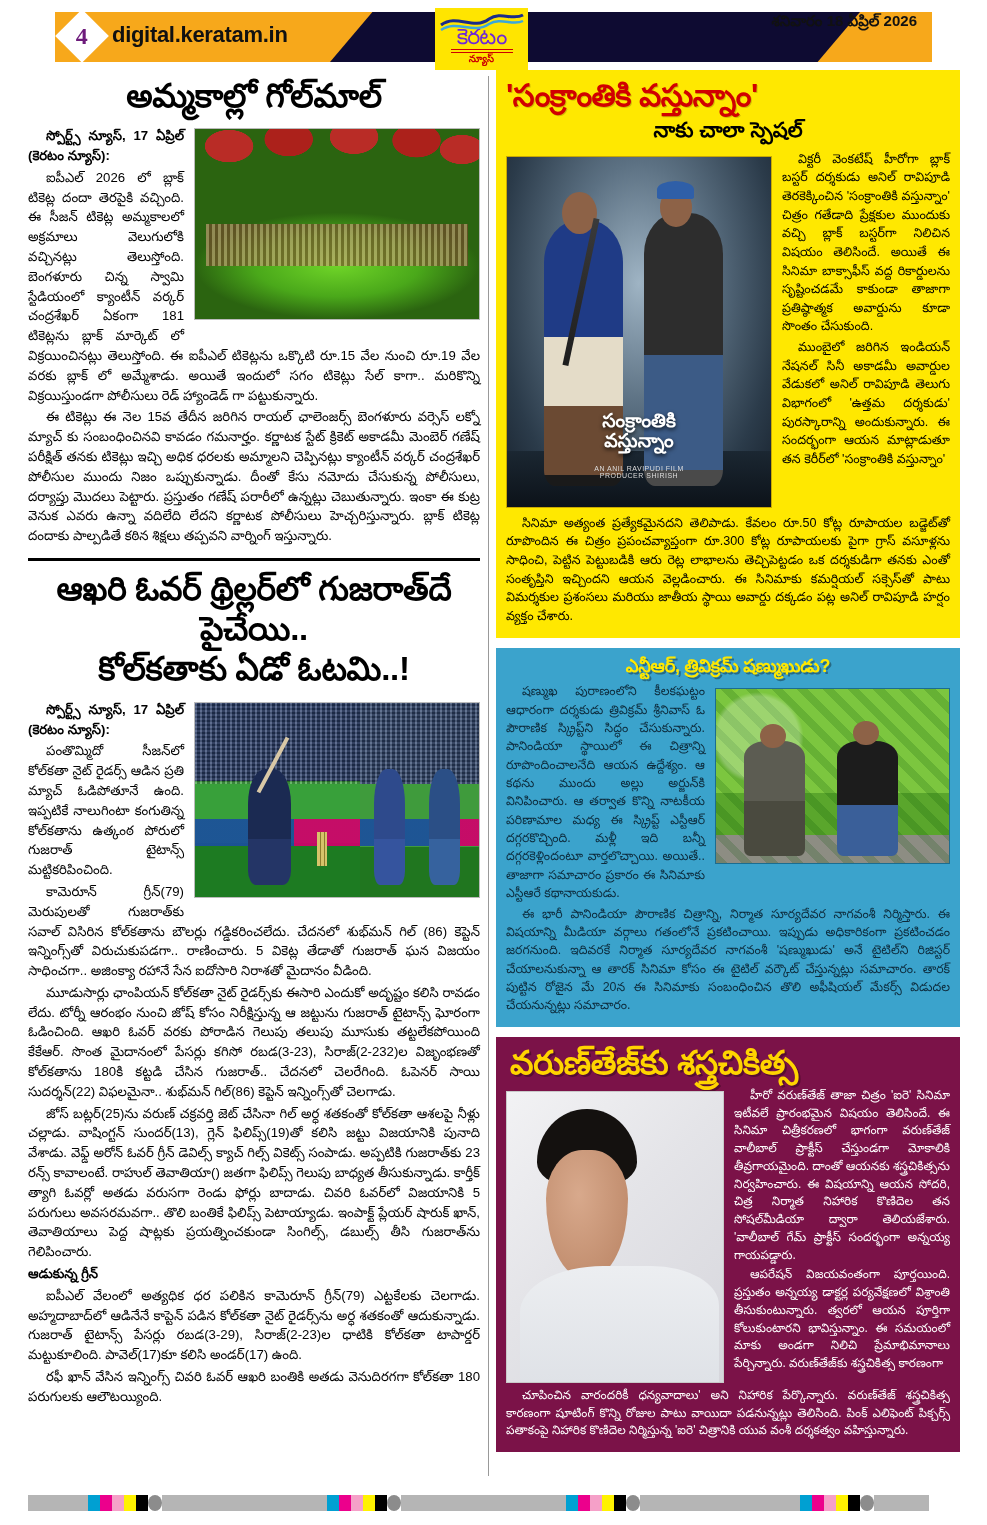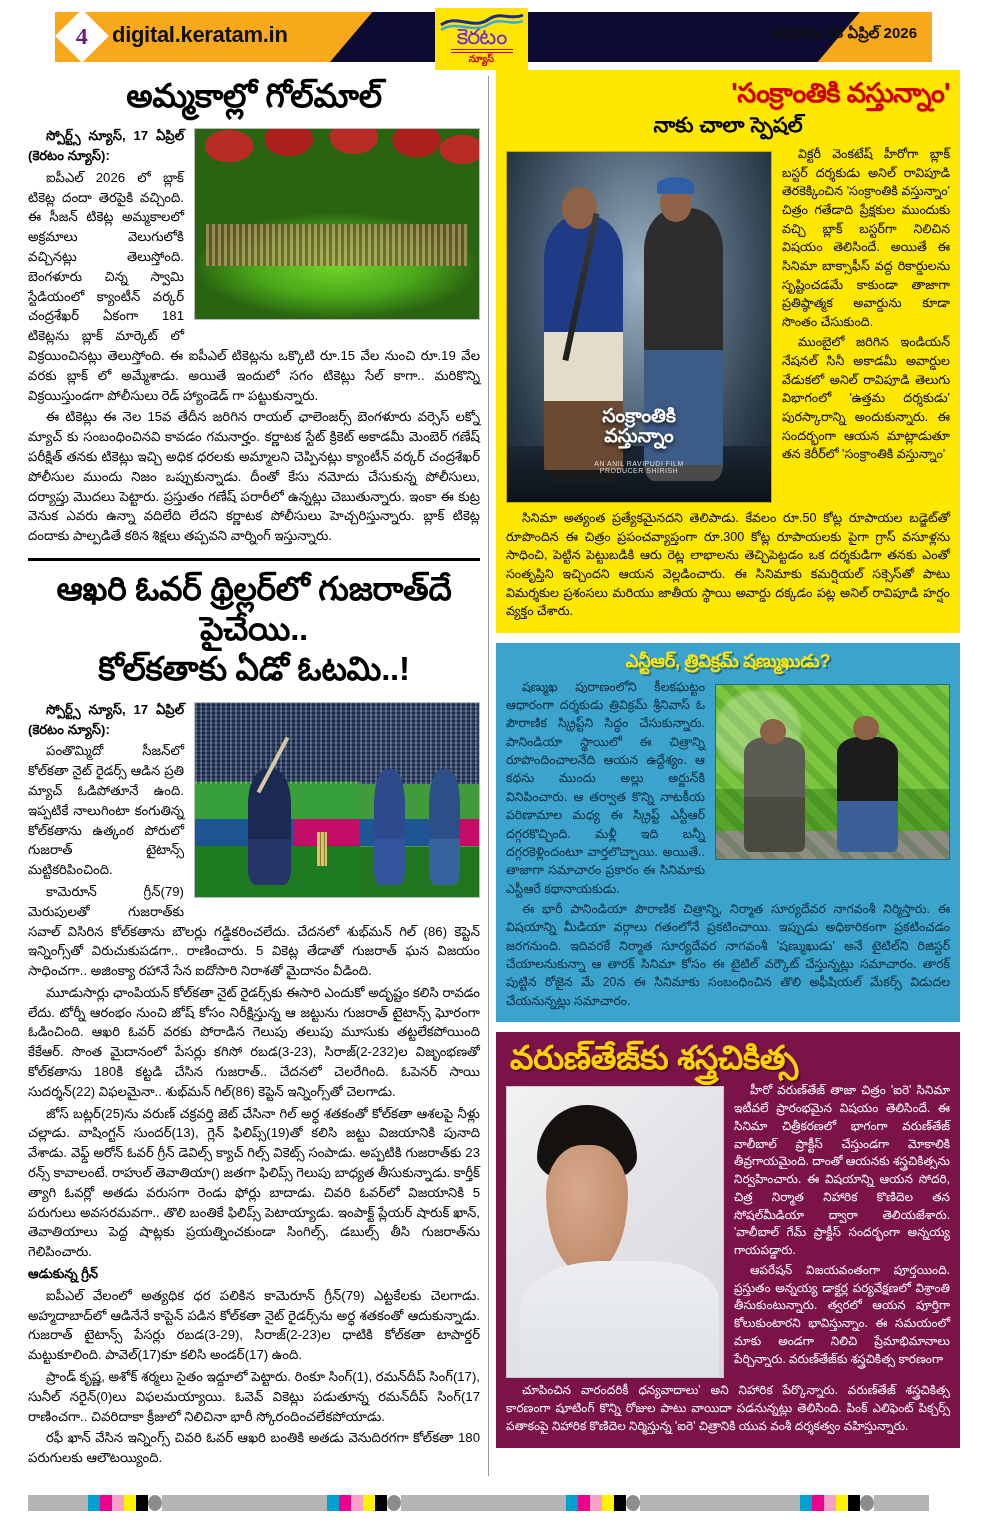--- a/index.html
+++ b/index.html
@@ -51,21 +51,21 @@
     position:absolute; top:3px; left:4px; width: 85px; height: 22px;
   }
   .logo-main {
     font-size: 22px; font-weight: normal; color:#6d28d9; letter-spacing:-1px;
     margin-top: 12px; line-height:1;
     font-family:"Liberation Serif", serif;
   }
   .logo-rule { width: 62px; height:4px; border-top:1px solid #c00; border-bottom:1px solid #c00; margin:1px 0; }
   .logo-sub { font-size: 10px; color:#c00; font-weight:bold; line-height:1; }
   .date-text {
-    position:absolute; right: 70px; top: 24px;
+    position:absolute; right: 70px; top: 12px;
     font-size: 15px; font-weight: bold; color:#111;
   }
 
   
   .col-left { position:absolute; left: 28px; top: 76px; width: 452px; }
   .col-right { position:absolute; left: 496px; top: 70px; width: 464px; }
   .vdivider {
     position:absolute; left: 488px; top: 76px; width: 1px; height: 1400px;
     background:#999;
   }
@@ -142,21 +142,21 @@
   .ck-stump{ position:absolute; left:74%; bottom:16%; width:10px; height:34px;
      background: repeating-linear-gradient(90deg,#d6c36a 0 3px,#8d7c2d 3px 4px); }
 
   
   .panel { width: 464px; position: relative; }
   .panel-yellow { background: #ffe800; padding: 8px 10px 10px 10px; }
   .panel-blue   { background: #3ba3cc; padding: 8px 10px 10px 10px; }
   .panel-purple { background: #7b1248; padding: 8px 10px 10px 10px; }
 
   .hl-red-yellow {
-    color:#d10000; font-size: 27px; font-weight:bold; text-align:right;
+    color:#d10000; font-size: 31px; font-weight:bold; text-align:left;
     line-height:1.15; letter-spacing:-0.5px;
     text-shadow: 1px 1px 0 rgba(0,0,0,.18);
   }
   .sub-black {
     color:#000; font-size: 21px; font-weight:bold; text-align:center;
     margin-top: 4px; line-height:1.15;
   }
   .hl-yellow-on-blue {
     color:#ffe800; font-size: 18px; font-weight:bold; text-align:center;
     line-height:1.15; letter-spacing:-0.3px;
@@ -329,21 +329,20 @@
           <p>పంతొమ్మిదో సీజన్‌లో కోల్‌కతా నైట్ రైడర్స్ ఆడిన ప్రతి మ్యాచ్ ఓడిపోతూనే ఉంది. ఇప్పటికే నాలుగింటా కంగుతిన్న కోల్‌కతాను ఉత్కంఠ పోరులో గుజరాత్ టైటాన్స్ మట్టికరిపించింది.</p>
           <p>కామెరూన్ గ్రీన్(79) మెరుపులతో గుజరాత్‌కు సవాల్ విసిరిన కోల్‌కతాను బౌలర్లు గడ్డికరించలేదు. చేదనలో శుభ్‌మన్ గిల్ (86) కెప్టెన్ ఇన్నింగ్స్‌తో విరుచుకుపడగా.. రాణించారు. 5 వికెట్ల తేడాతో గుజరాత్ ఘన విజయం సాధించగా.. అజింక్యా రహానే సేన ఐదోసారి నిరాశతో మైదానం వీడింది.</p>
           <p>మూడుసార్లు ఛాంపియన్ కోల్‌కతా నైట్ రైడర్స్‌కు ఈసారి ఎందుకో అదృష్టం కలిసి రావడం లేదు. టోర్నీ ఆరంభం నుంచి జోష్ కోసం నిరీక్షిస్తున్న ఆ జట్టును గుజరాత్ టైటాన్స్ ఘోరంగా ఓడించింది. ఆఖరి ఓవర్ వరకు పోరాడిన గెలుపు తలుపు మూసుకు తట్టలేకపోయింది కేకేఆర్. సొంత మైదానంలో పేసర్లు కగిసో రబడ(3-23), సిరాజ్(2-232)ల విజృంభణతో కోల్‌కతాను 180కి కట్టడి చేసిన గుజరాత్.. చేదనలో చెలరేగింది. ఓపెనర్ సాయి సుదర్శన్(22) విఫలమైనా.. శుభ్‌మన్ గిల్(86) కెప్టెన్ ఇన్నింగ్స్‌తో చెలగాడు.</p>
           <p>జోస్ బట్లర్(25)ను వరుణ్ చక్రవర్తి జెట్ చేసినా గిల్ అర్ధ శతకంతో కోల్‌కతా ఆశలపై నీళ్లు చల్లాడు. వాషింగ్టన్ సుందర్(13), గ్లెన్ ఫిలిప్స్(19)తో కలిసి జట్టు విజయానికి పునాది వేశాడు. వెఫ్డ్ అరోన్ ఓవర్ గ్రీన్ డెవిల్స్ క్యాచ్ గిల్స్ వికెట్స్ సంపాడు. అప్పటికి గుజరాత్‌కు 23 రన్స్ కావాలంటే. రాహుల్ తెవాతియా() జతగా ఫిలిప్స్ గెలుపు బాధ్యత తీసుకున్నాడు. కార్తీక్ త్యాగి ఓవర్లో అతడు వరుసగా రెండు ఫోర్లు బాదాడు. చివరి ఓవర్‌లో విజయానికి 5 పరుగులు అవసరమవగా.. తొలి బంతికే ఫిలిప్స్ పెటాయ్యాడు. ఇంపాక్ట్ ప్లేయర్ షారుక్ ఖాన్, తెవాతియాలు పెద్ద షాట్లకు ప్రయత్నించకుండా సింగిల్స్, డబుల్స్ తీసి గుజరాత్‌ను గెలిపించారు.</p>
         </div>
       </div>
 
       <div class="body-text">
         <p style="text-indent:0;font-weight:bold;">ఆడుకున్న గ్రీన్</p>
         <p>ఐపీఎల్ వేలంలో అత్యధిక ధర పలికిన కామెరూన్ గ్రీన్(79) ఎట్టకేలకు చెలగాడు. అహ్మదాబాద్‌లో ఆడినేనే కాప్టెన్ పడిన కోల్‌కతా నైట్ రైడర్స్‌ను అర్ధ శతకంతో ఆదుకున్నాడు. గుజరాత్ టైటాన్స్ పేసర్లు రబడ(3-29), సిరాజ్(2-23)ల ధాటికి కోల్‌కతా టాపార్డర్ మట్టుకూలింది. పావెల్(17)కూ కలిసి అండర్(17) ఉంది.</p>
-        <p>ప్రాండ్ కృష్ణ, అశోక్ శర్మలు సైతం ఇద్దూలో పెట్టారు. రింకూ సింగ్(1), రమన్‌దీప్ సింగ్(17), సునీల్ నరైన్(0)లు విఫలమయ్యాయి. ఓవెవ్ వికెట్లు పడుతూన్న రమన్‌దీప్ సింగ్(17 రాణించగా.. చివరిదాకా క్రీజులో నిలిచినా భారీ స్కోరందించలేకపోయాడు.</p>
         <p>రఫీ ఖాన్ వేసిన ఇన్నింగ్స్ చివరి ఓవర్ ఆఖరి బంతికి అతడు వెనుదిరగగా కోల్‌కతా 180 పరుగులకు ఆలౌటయ్యింది.</p>
       </div>
     </div>
   </div>
 
   <div class="col-right">
 
     <div class="panel panel-yellow">
       <div class="hl-red-yellow">'సంక్రాంతికి వస్తున్నాం'</div>
       <div class="sub-black">నాకు చాలా స్పెషల్</div>

